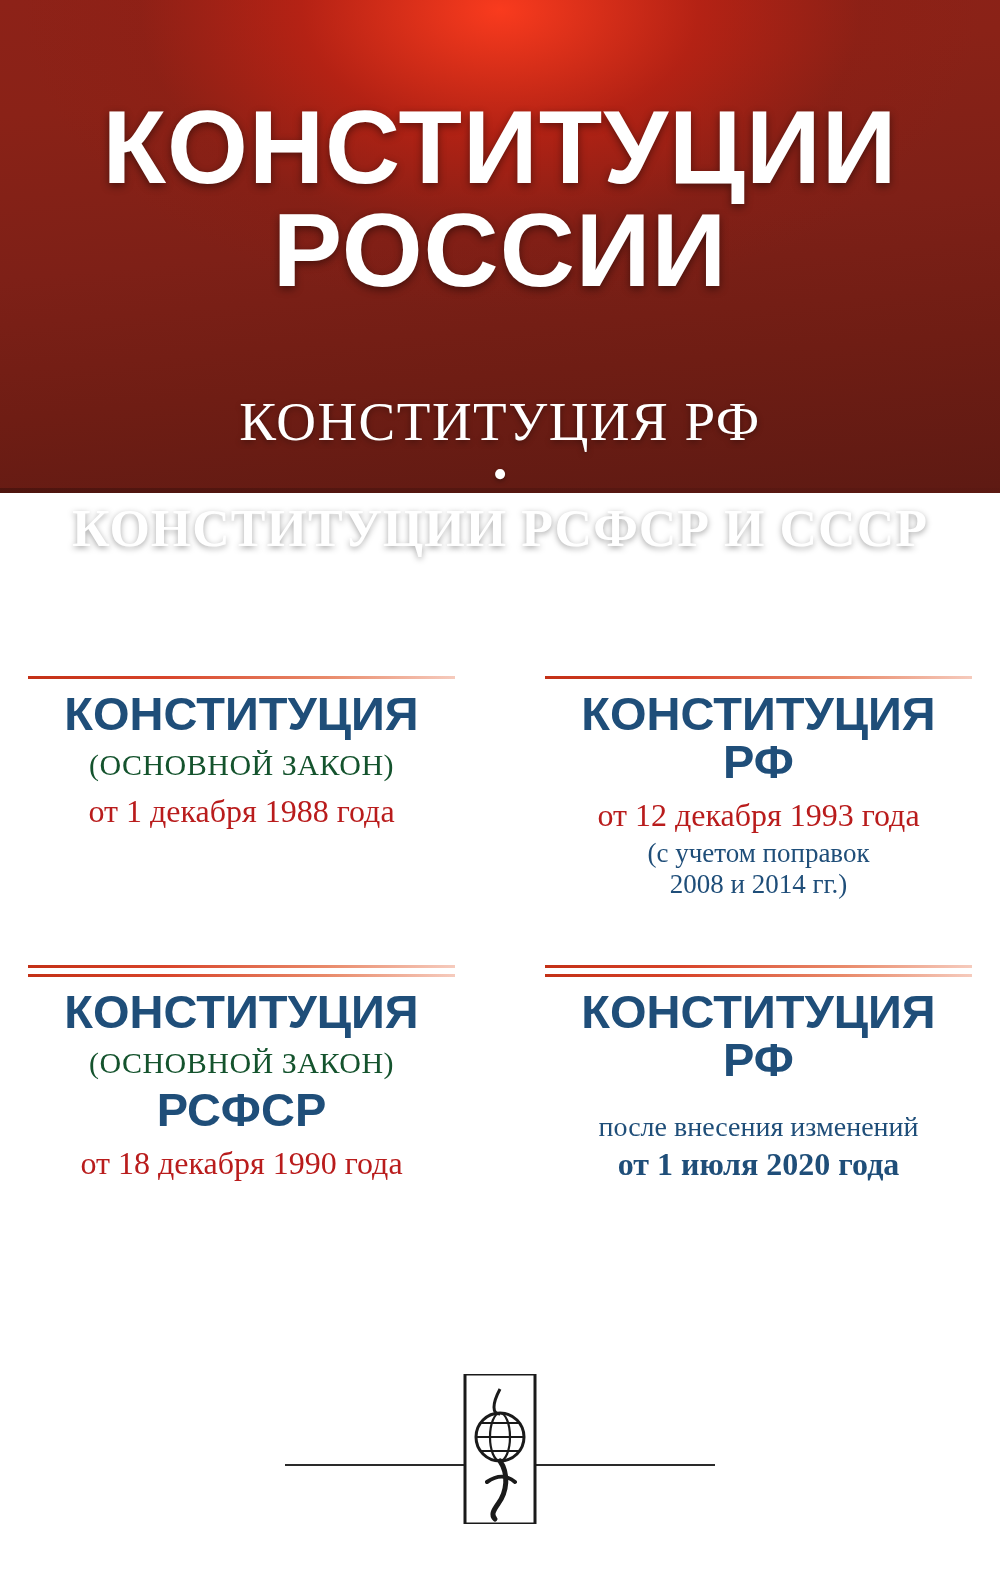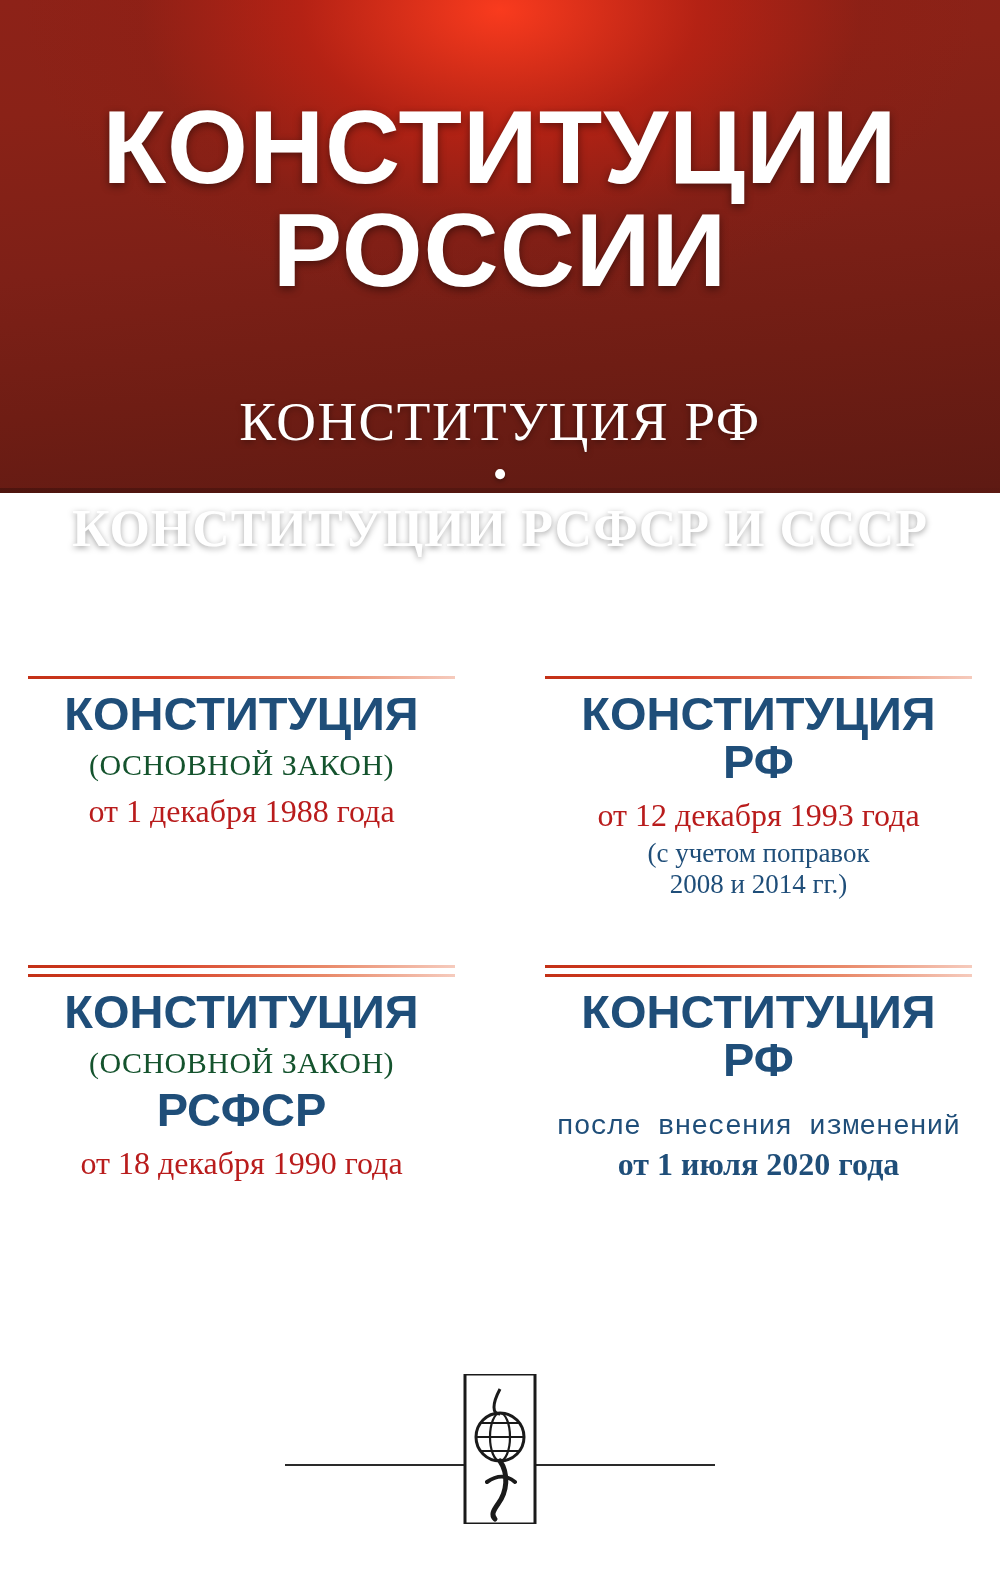--- a/index.html
+++ b/index.html
@@ -154,21 +154,21 @@
     line-height: 1.12;
   }
   .b-date-small {
     font-family: "Liberation Serif", serif;
     color: #1f4e79;
     font-size: 27px;
     margin-top: 4px;
     line-height: 1.15;
   }
   .b-note {
-    font-family: Liberation Mono, monospace;
+    font-family: Liberation Serif, serif;
     color: #1f4e79;
     font-size: 28px;
     margin-top: 26px;
     line-height: 1.2;
   }
   .b-note-strong {
     font-family: "Liberation Serif", serif;
     font-weight: bold;
     color: #1f4e79;
     font-size: 32px;

